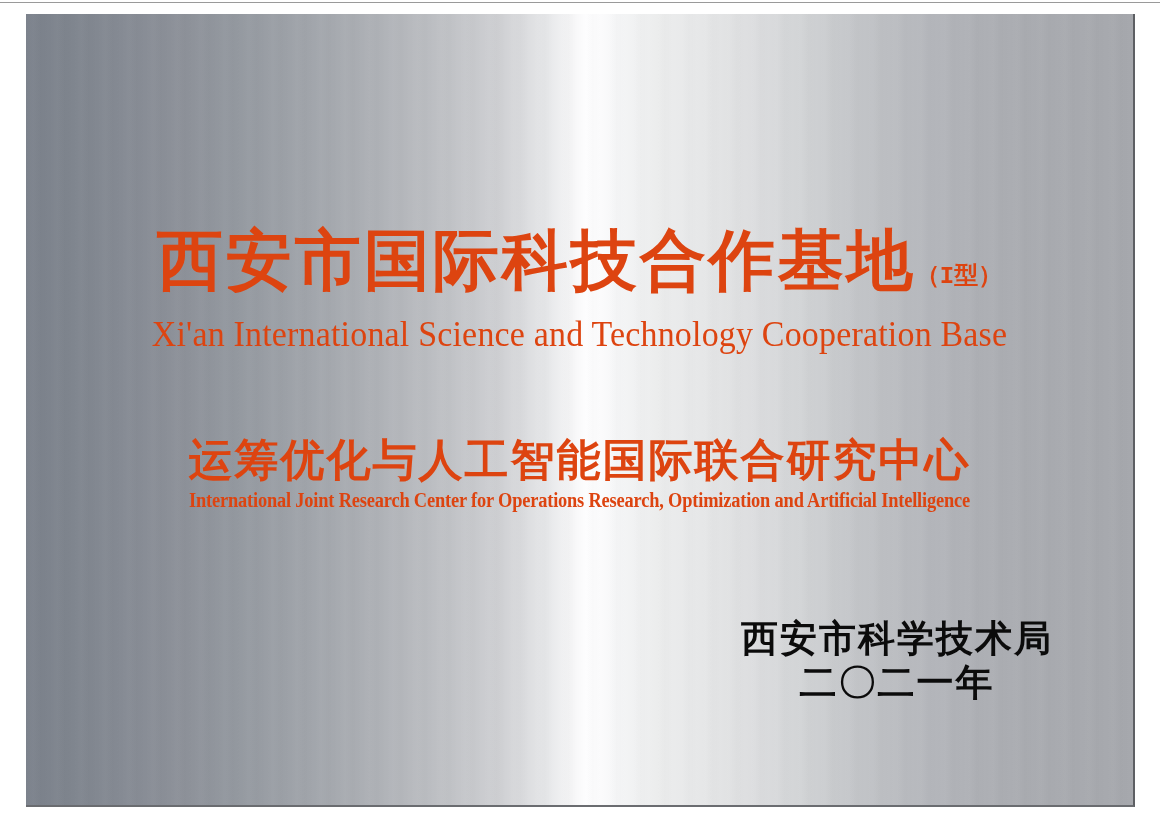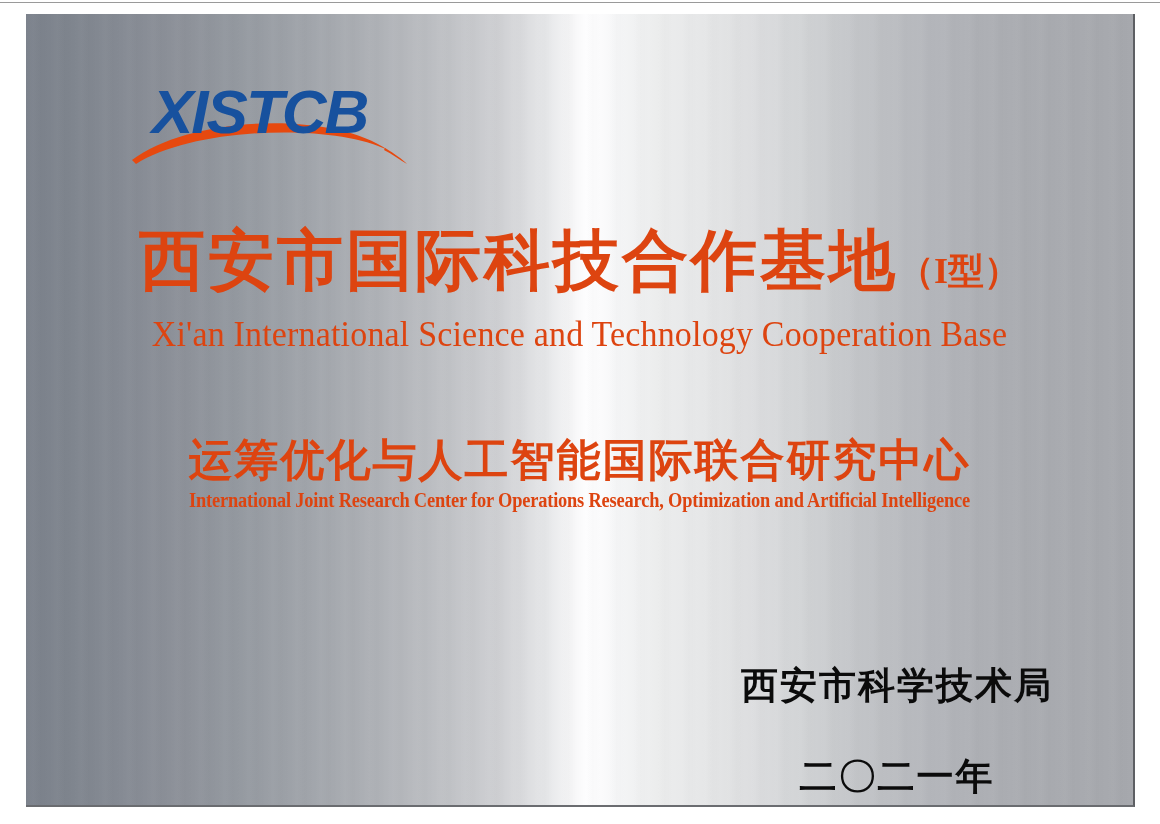--- a/index.html
+++ b/index.html
@@ -123,23 +123,23 @@
     font-family: Liberation Serif, serif;
     font-weight: bold;
     font-size: 66px;
     letter-spacing: 3px;
     line-height: 1;
     vertical-align: baseline;
   }
   #main-title-suffix {
     display: inline;
     color: #dd4410;
-    font-family: Liberation Serif, serif;
-    font-weight: bold;
-    font-size: 36px;
+    font-family: Liberation Mono, monospace;
+    font-weight: bold;
+    font-size: 24px;
     letter-spacing: 0px;
     line-height: 1;
     vertical-align: baseline;
   }
 
   #main-title-en {
     position: absolute;
     left: 0;
     top: 303px;
     width: 1107px;
@@ -194,38 +194,31 @@
     top: 603px;
     text-align: center;
     color: #0b0b0b;
     font-family: "DejaVu Serif", "Liberation Serif", serif;
     font-weight: bold;
     font-size: 37px;
     letter-spacing: 2px;
     line-height: 1.18;
     white-space: nowrap;
   }
-  .issuer-line { display: block; margin-top: 47px; }
+  .issuer-line { display: block; }
 </style>
 </head>
 <body>
 
 <div id="page-top-rule"></div>
 
 <div id="plaque">
 
   <div id="brush-overlay"></div>
 
-  <div id="logo-block">
-    <svg id="logo-swoosh" viewBox="0 0 290 82" xmlns="http://www.w3.org/2000/svg">
-      <path d="M2 66 C 60 22, 200 16, 258 56 C 200 28, 62 34, 6 70 Z" fill="#e6490f"></path>
-      <path d="M255 54 C 265 60, 272 65, 277 70 C 270 66, 262 60, 254 56 Z" fill="#e6490f"></path>
-    </svg>
-    <div id="logo-wordmark">XISTCB</div>
-  </div>
 
   <div id="main-title-row"><span id="main-title-cn">西安市国际科技合作基地</span><span id="main-title-suffix">（I型）</span></div>
 
   <div id="main-title-en">Xi'an International Science and Technology Cooperation Base</div>
 
   <div id="center-name-cn">运筹优化与人工智能国际联合研究中心</div>
 
   <div id="center-name-en">International Joint Research Center for Operations Research, Optimization and Artificial Intelligence</div>
 
   <div id="issuer-block">

